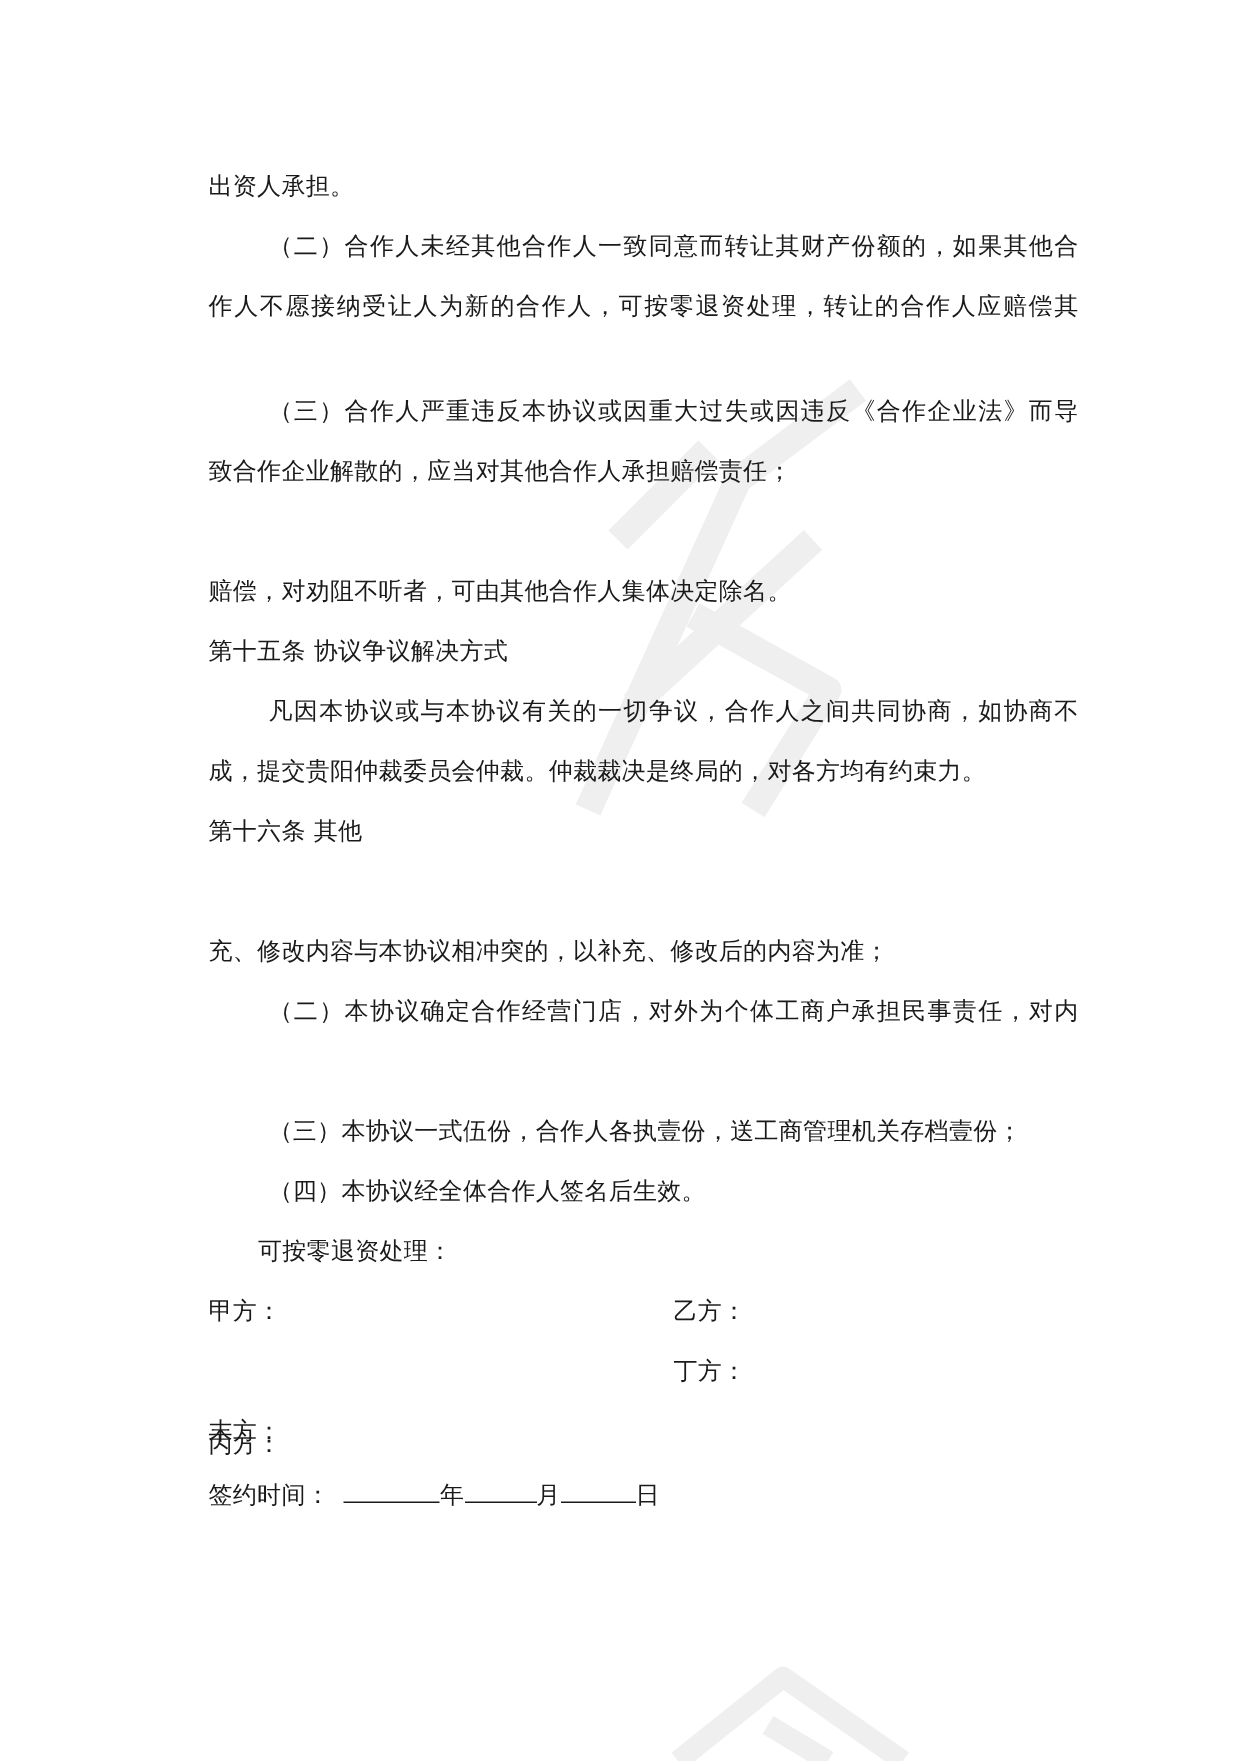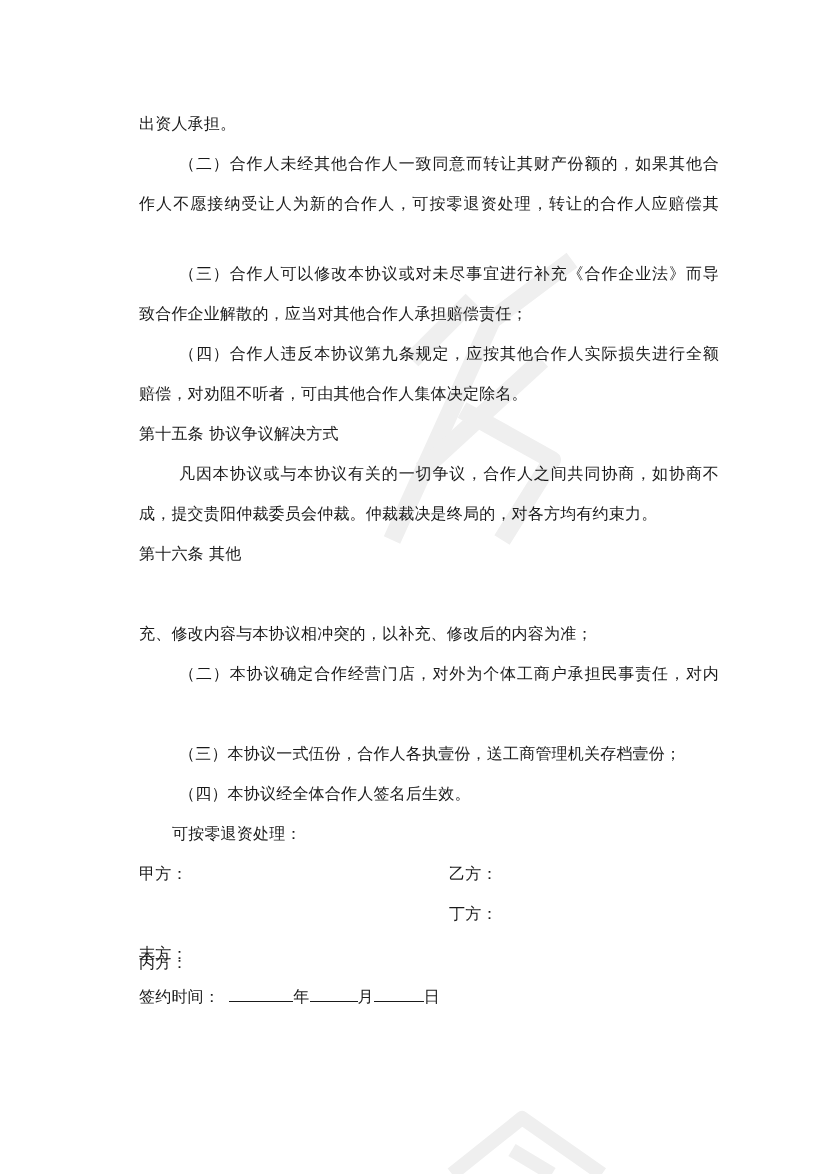--- a/index.html
+++ b/index.html
@@ -36,23 +36,22 @@
   <svg class="watermark" style="left:420px;top:1110px;" width="200" height="64" viewBox="0 0 200 64">
     <g fill="none" stroke="#efefef" stroke-width="14" stroke-linejoin="round">
       <path d="M10 64 L80 8 L160 64"></path>
       <path d="M70 40 L110 64"></path>
     </g>
   </svg>
 
   <div class="line" style="top:114px">出资人承担。</div>
   <div class="line indent justify" style="top:154px;width:540px">（二）合作人未经其他合作人一致同意而转让其财产份额的，如果其他合</div>
   <div class="line justify" style="top:194px">作人不愿接纳受让人为新的合作人，可按零退资处理，转让的合作人应赔偿其</div>
-  <div class="line indent justify" style="top:264px;width:540px">（三）合作人可以修改本协议或对未尽事宜进行补充《合作企业法》而导</div>
+  <div class="line indent justify" style="top:264px;width:540px">（三）合作人严重违反本协议或因重大过失或因违反《合作企业法》而导</div>
   <div class="line" style="top:304px">致合作企业解散的，应当对其他合作人承担赔偿责任；</div>
-  <div class="line indent justify" style="top:344px;width:540px">（四）合作人违反本协议第九条规定，应按其他合作人实际损失进行全额</div>
   <div class="line" style="top:384px">赔偿，对劝阻不听者，可由其他合作人集体决定除名。</div>
   <div class="line" style="top:424px">第十五条 协议争议解决方式</div>
   <div class="line indent justify" style="top:464px;width:540px">凡因本协议或与本协议有关的一切争议，合作人之间共同协商，如协商不</div>
   <div class="line" style="top:504px">成，提交贵阳仲裁委员会仲裁。仲裁裁决是终局的，对各方均有约束力。</div>
   <div class="line" style="top:544px">第十六条 其他</div>
   <div class="line" style="top:624px">充、修改内容与本协议相冲突的，以补充、修改后的内容为准；</div>
   <div class="line indent justify" style="top:664px;width:540px">（二）本协议确定合作经营门店，对外为个体工商户承担民事责任，对内</div>
   <div class="line indent" style="top:744px">（三）本协议一式伍份，合作人各执壹份，送工商管理机关存档壹份；</div>
   <div class="line indent" style="top:784px">（四）本协议经全体合作人签名后生效。</div>
   <div class="line indent" style="top:824px;left:150px">可按零退资处理：</div>

